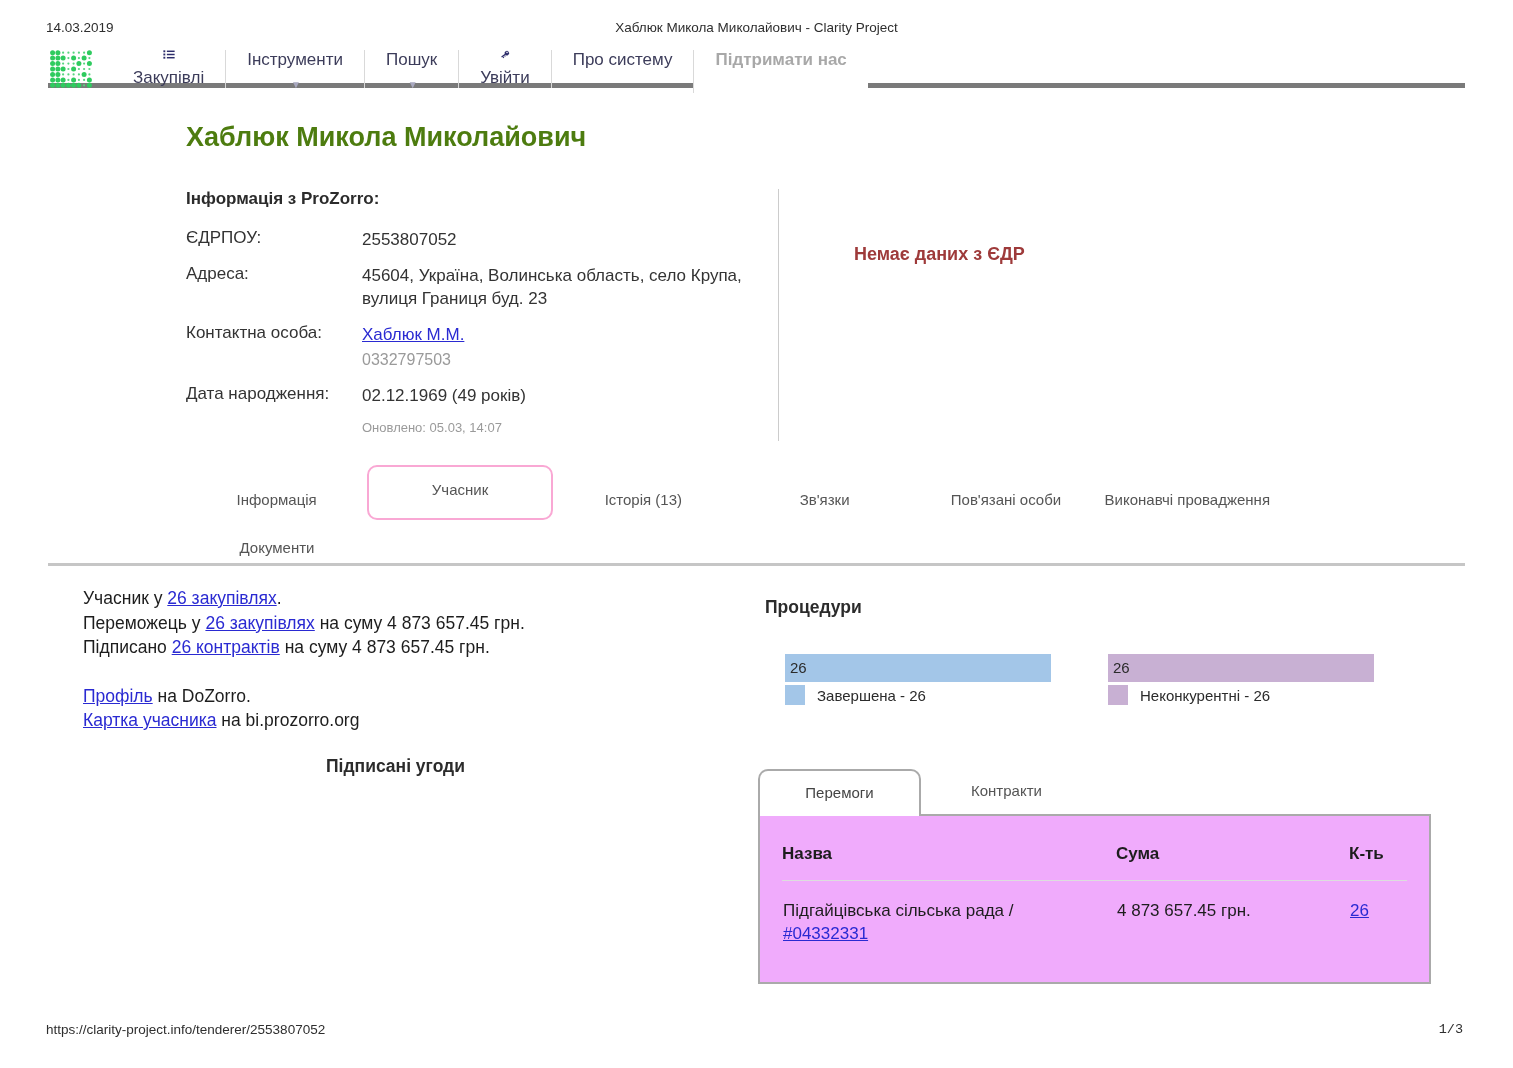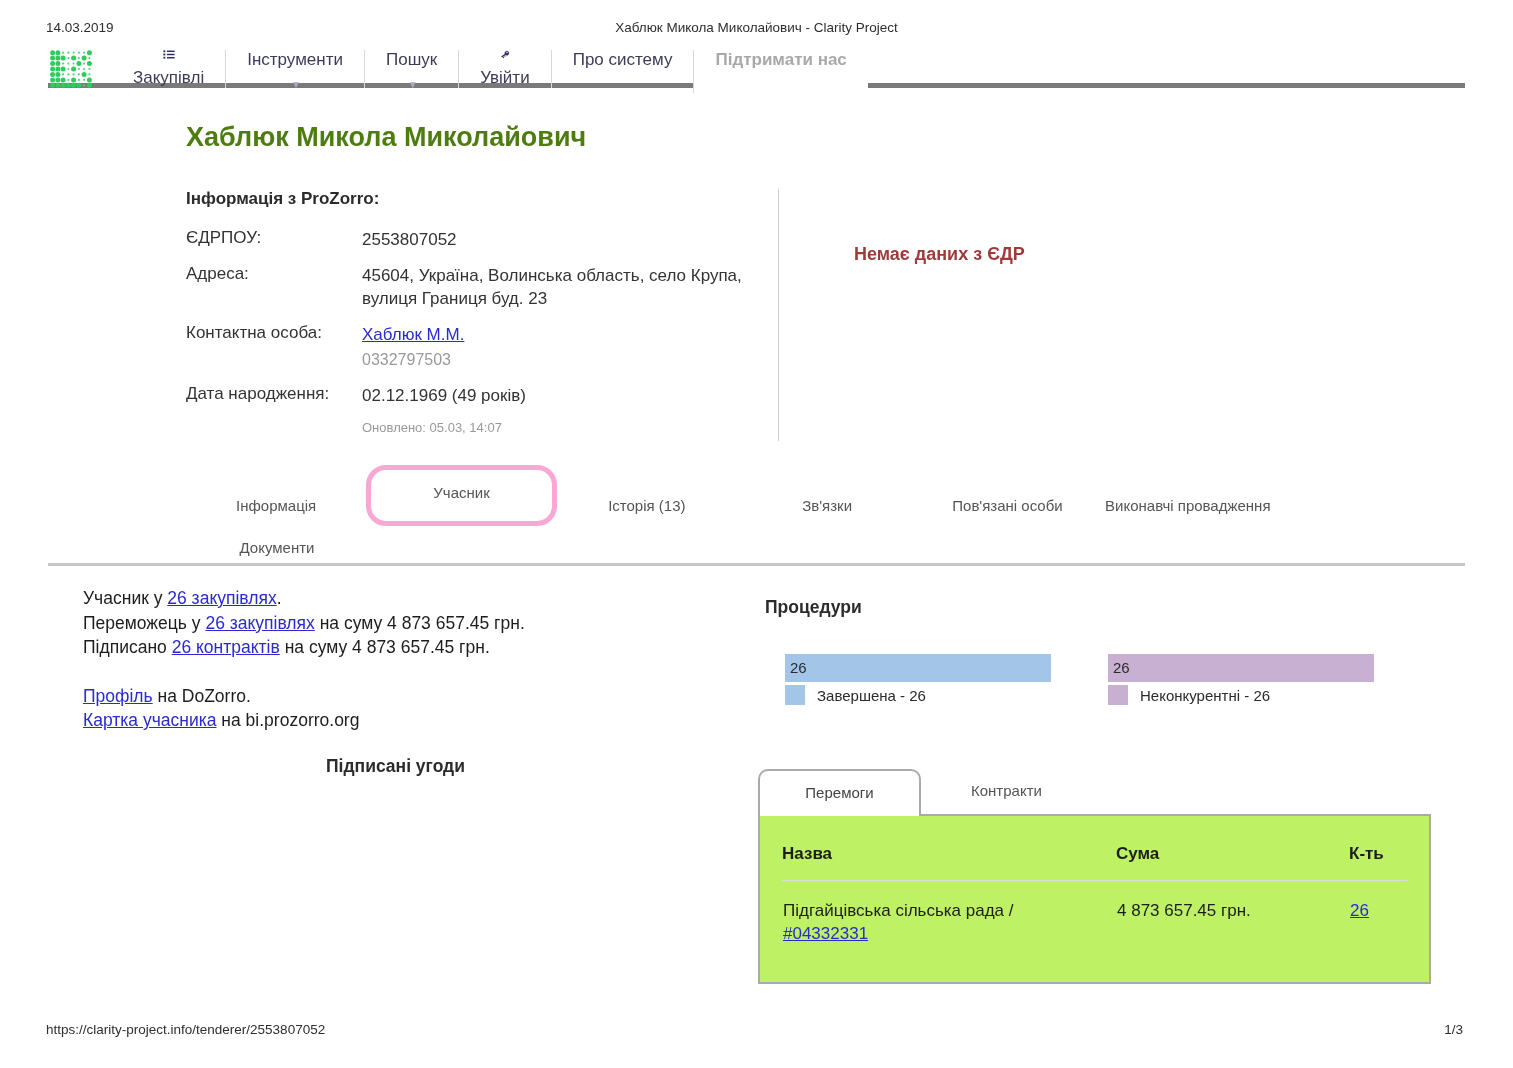--- a/index.html
+++ b/index.html
@@ -43,21 +43,21 @@
   .updated { margin-left:176px; margin-top:10px; font-size:13px; color:#9a9a9a; }
   .v-divider { position:absolute; left:730px; top:97px; height:252px; width:0; border-left:1px solid #ccc; }
   .edr-notice { position:absolute; left:806px; top:152px; font-size:18px; font-weight:bold; color:#9e3a3a; }
 
   a.lnk { color:#2a2ad2; text-decoration:underline; cursor:pointer; }
 
   
   .tabs-row { position:absolute; top:375px; left:138px; width:1092px; display:flex; align-items:flex-end; }
   .tab { flex:1; text-align:center; font-size:15px; color:#555; padding:12px 0; cursor:pointer; }
   .tab.active {
-    border:5px solid #f9a8d4; border-radius:20px; background:#fff;
+    border:2px solid #f9a8d4; border-radius:10px; background:#fff;
     padding:14px 0 20px; margin-top:-2px;
   }
   .tabs-row2 { position:absolute; top:437px; left:138px; width:182px; text-align:center; }
   .tab2 { font-size:15px; color:#555; padding:10px 0; cursor:pointer; }
   .h-divider { position:absolute; top:471px; left:0; width:1417px; height:3px; background:#c6c6c6; }
 
   
   .content-left { position:absolute; top:494px; left:35px; width:625px; font-size:17.5px; line-height:24.5px; color:#1d1d1d; }
   .content-left p { margin:0; }
   .spacer { height:24px; }
@@ -73,30 +73,30 @@
 
   
   .results { position:absolute; top:677px; left:710px; width:673px; }
   .res-tabs { display:flex; align-items:flex-end; }
   .res-tab-active {
     width:163px; text-align:center; font-size:15px; color:#444;
     border:2px solid #aaa; border-bottom:none; border-radius:10px 10px 0 0;
     background:#fff; padding:13px 0 15px; position:relative; z-index:1; margin-bottom:-2px; cursor:pointer;
   }
   .res-tab { font-size:15px; color:#555; padding:13px 0 15px; margin-left:50px; cursor:pointer; }
-  .res-box { border:2px solid #aaa; background:#bef264; padding:22px 22px 36px; min-height:157px; }
+  .res-box { border:2px solid #aaa; background:#f0abfc; padding:22px 22px 36px; min-height:157px; }
   table.res-table { width:100%; border-collapse:collapse; table-layout:fixed; }
   table.res-table col.c1 { width:334px; }
   table.res-table col.c2 { width:233px; }
   table.res-table th { text-align:left; font-size:17px; color:#1d1d1d; padding:6px 0 16px; border-bottom:1px solid #ddd; }
   table.res-table td { font-size:17px; color:#1d1d1d; padding-top:18px; vertical-align:top; line-height:23px; }
 
   
   .footer-url { position:absolute; top:1022px; left:46px; font-size:13.5px; color:#2e2e2e; }
-  .footer-page { position:absolute; top:1022px; right:50px; font-size:13.5px; color:#2e2e2e; }
+  .footer-page { position:absolute; top:1022px; right:50px; font-size:13.5px; color:#2e2e2e;font-family:Liberation Mono, monospace; }
 </style>
 </head>
 <body>
 
 <div class="print-date">14.03.2019</div>
 <div class="print-title">Хаблюк Микола Миколайович - Clarity Project</div>
 
 <div class="nav">
   <div class="nav-logo">
     <svg width="42" height="38" viewBox="0 0 42 38">

